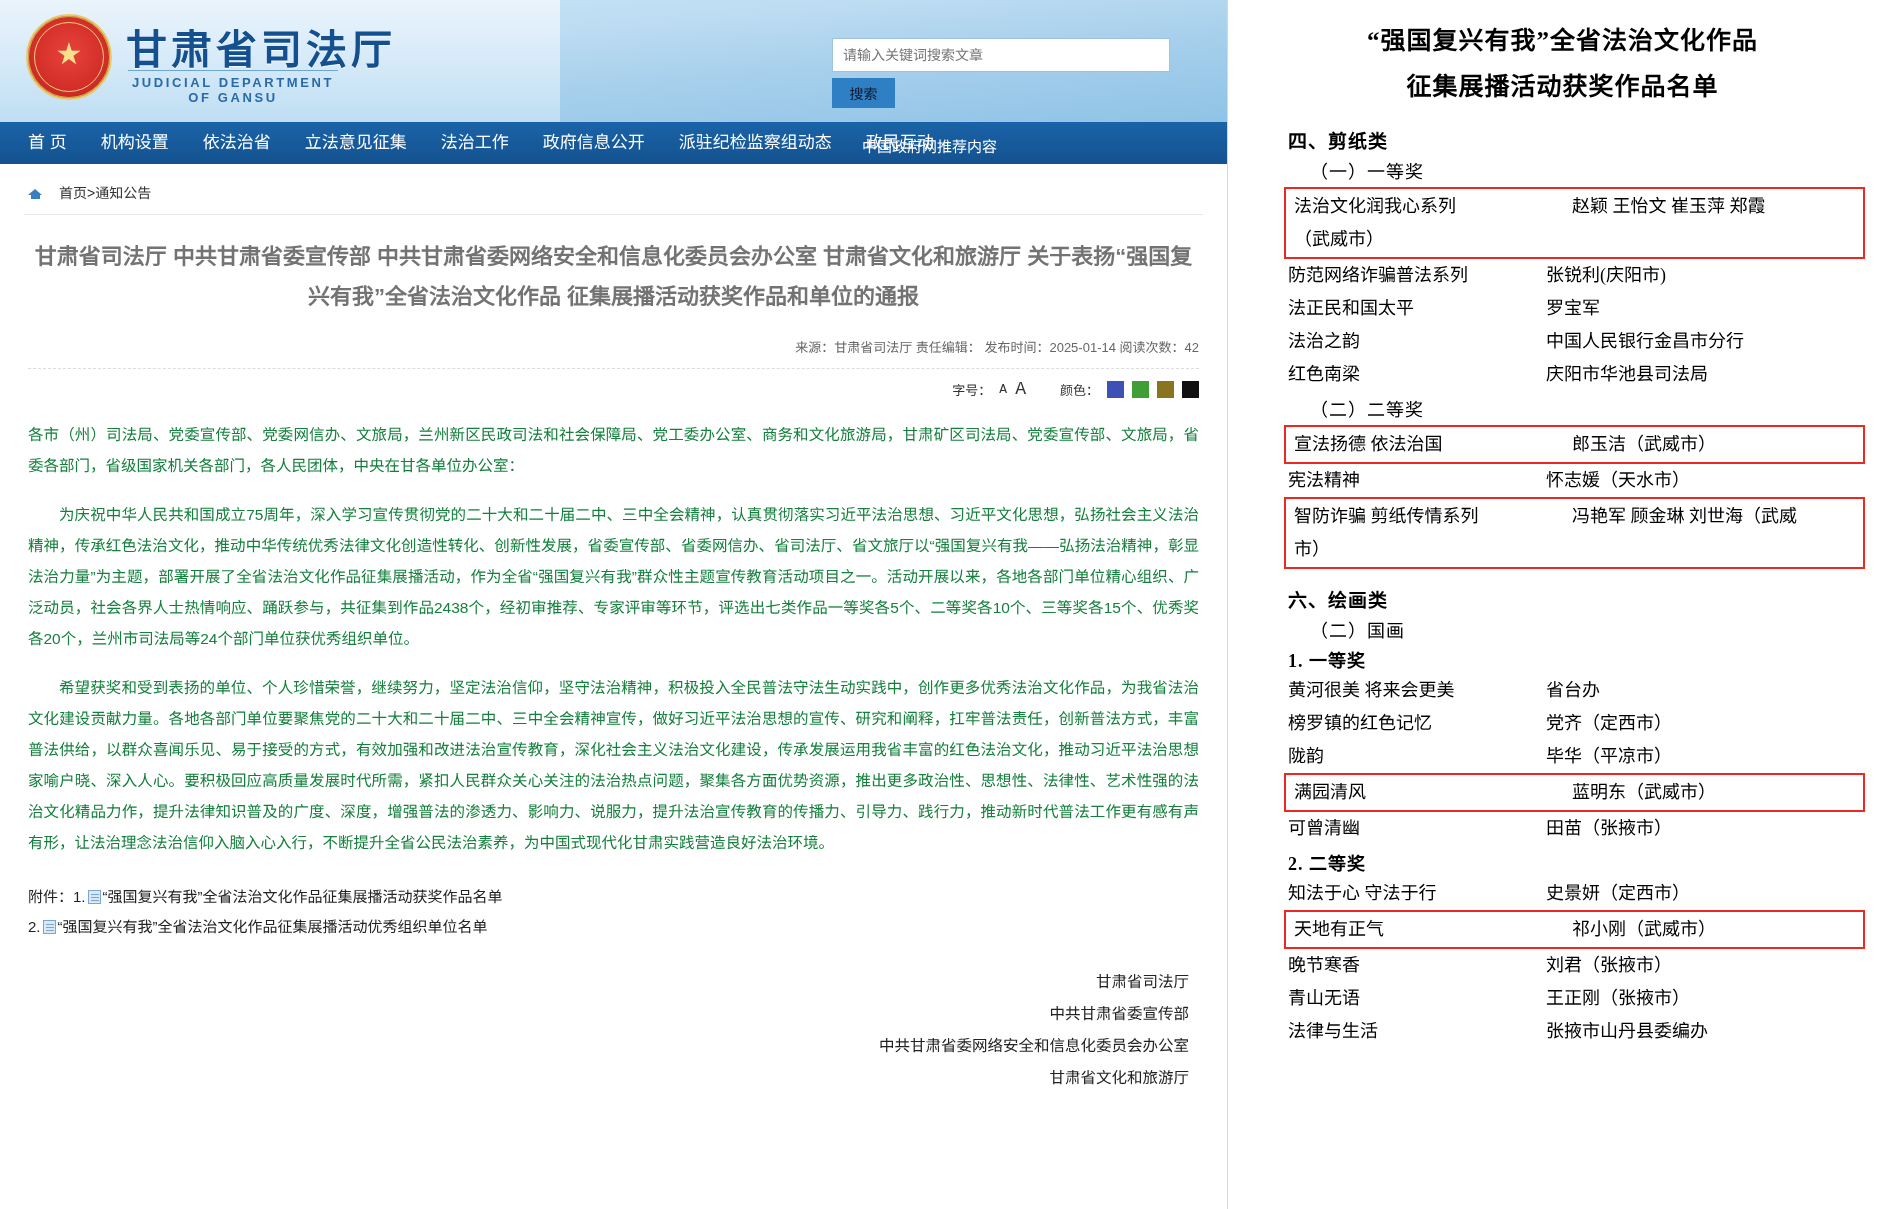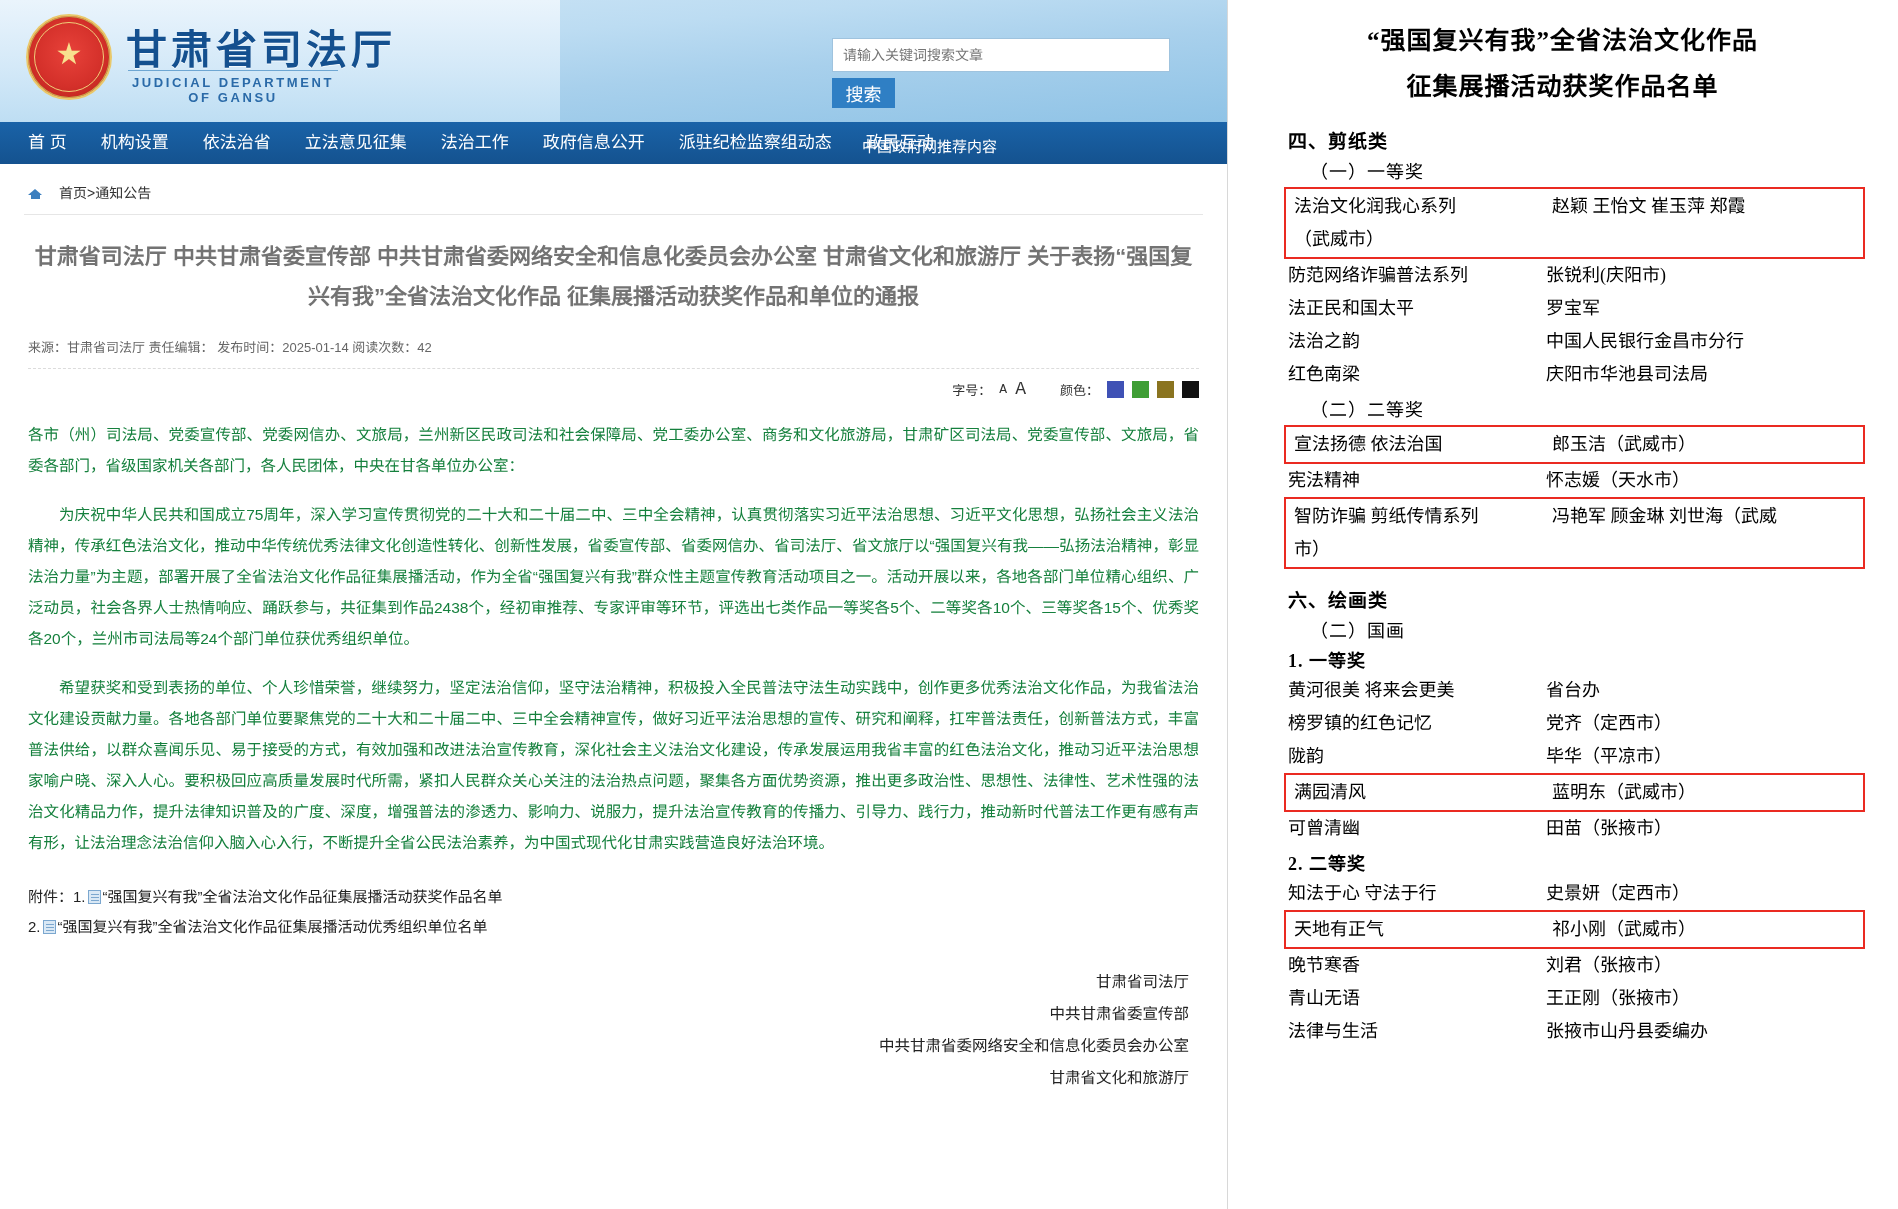--- a/index.html
+++ b/index.html
@@ -54,22 +54,22 @@
     border-top: 1px solid #6ea6d2; padding-top: 4px; width: 210px; text-align:center;
   }
   .search-wrap { position: absolute; left: 832px; top: 38px; }
   .search-input {
     width: 338px; height: 34px; border: 1px solid #9fc3de; background: #fff;
     padding: 0 10px; font-size: 14px; color: #9a9a9a; outline: none;
     font-family: "Liberation Sans", sans-serif;
   }
   .search-btn {
     position: absolute; left: 0px; top: 40px;
-    width: 63px; height: 30px; background: #2f7fc4; color: #ffffff; border: none;
-    font-size: 18px; cursor: pointer; font-family: "Liberation Sans", sans-serif;
+    width: 63px; height: 30px; background: #2f7fc4; color: #0f172a; border: none;
+    font-size: 14px; cursor: pointer; font-family: "Liberation Sans", sans-serif;
   }
   .navbar {
     height: 42px; background: linear-gradient(180deg,#1a63a8 0%, #14528f 100%);
     display: flex; align-items: center; position: relative;
   }
   .navbar a {
     color: #fff; font-size: 17px; text-decoration: none; padding: 0 17px;
     line-height: 42px; white-space: nowrap;
   }
   .navbar a:first-child { padding-left: 28px; }
@@ -90,21 +90,21 @@
   }
   .home-icon:after{
     content:""; position:absolute; left:3px; top:9px; width:9px;height:5px; background:#3b7fbf;
   }
   .headline {
     text-align: center; color: #737373; font-weight: bold;
     font-size: 22px; line-height: 40px; padding: 22px 10px 6px 10px;
     font-family: "Liberation Sans", sans-serif;
   }
   .meta {
-    text-align: left; color: #666; font-size: 13px; padding: 14px 0 12px 0;
+    text-align: right; color: #666; font-size: 13px; padding: 14px 0 12px 0;
     border-bottom: 1px dashed #dcdcdc; margin: 0 4px;
   }
   .toolrow {
     display: flex; justify-content: flex-end; align-items: center; gap: 8px;
     padding: 10px 4px 6px 0; font-size: 13px; color: #333; font-family: Liberation Mono, monospace;
   }
   .toolrow .sz-small { font-size: 13px; }
   .toolrow .sz-big { font-size: 18px; }
   .swatch { width: 17px; height: 17px; display: inline-block; }
   .article { font-size: 15.5px; color: #15803d; line-height: 31px; padding: 14px 4px 0 4px; text-align: justify; }
@@ -130,21 +130,21 @@
   .doc-title { text-align: center; font-size: 25px; font-weight: bold; line-height: 46px; color: #000; letter-spacing: 1px; }
   .sec-head { font-size: 19px; font-weight: bold; margin: 16px 0 4px 34px; letter-spacing: 1px; }
   .sub-head { font-size: 18px; margin: 4px 0 4px 56px; letter-spacing: 1px; }
   .rowline {
     display: flex; font-size: 18px; line-height: 31px; margin-left: 34px;
     padding: 1px 0; align-items: flex-start;
   }
   .rowline .work { width: 258px; flex: none; }
   .rowline .who { flex: 1; }
   .hl { border: 2px solid #ea2a21; padding: 1px 4px; margin-left: 30px; margin-right: 6px; }
-  .hl .rowline { margin-left: 4px; }
+  .hl .rowline { margin-left: 4px; gap: 20px; }
 </style>
 </head>
 <body>
 
 <div class="page">
 
   <div class="left">
 
     <div class="banner">
       <div class="sky-left"></div>

